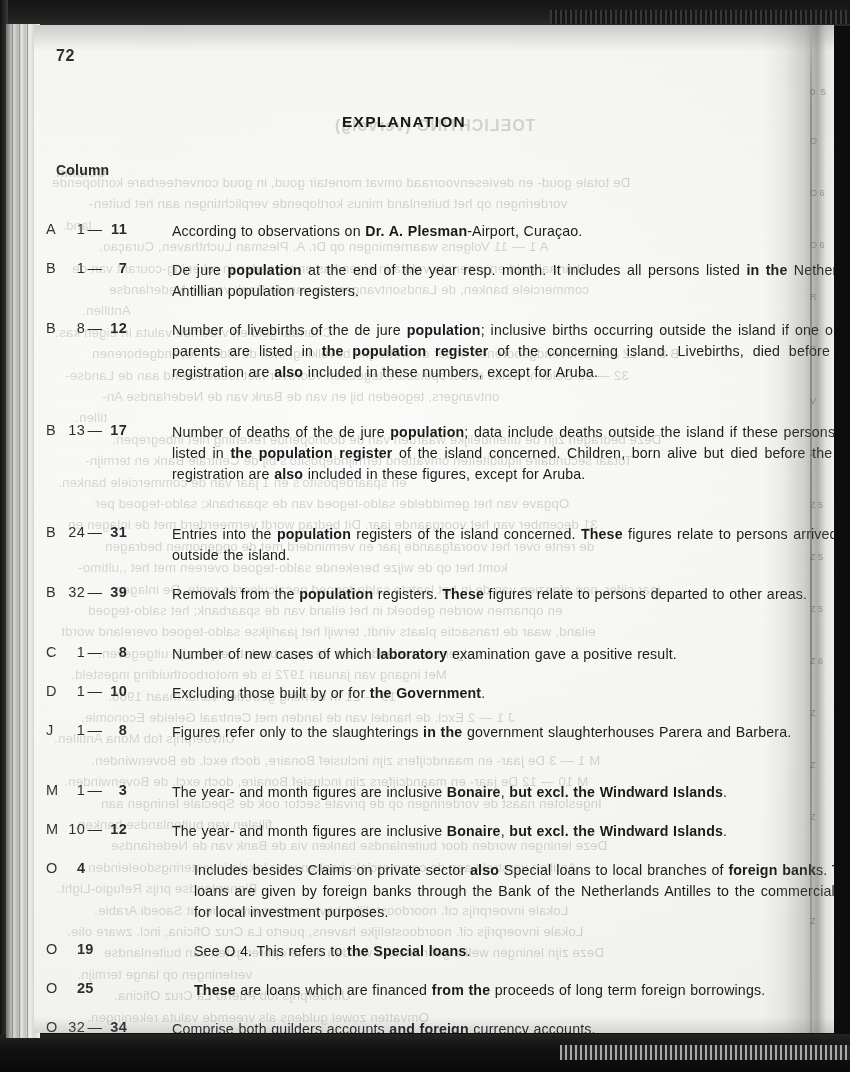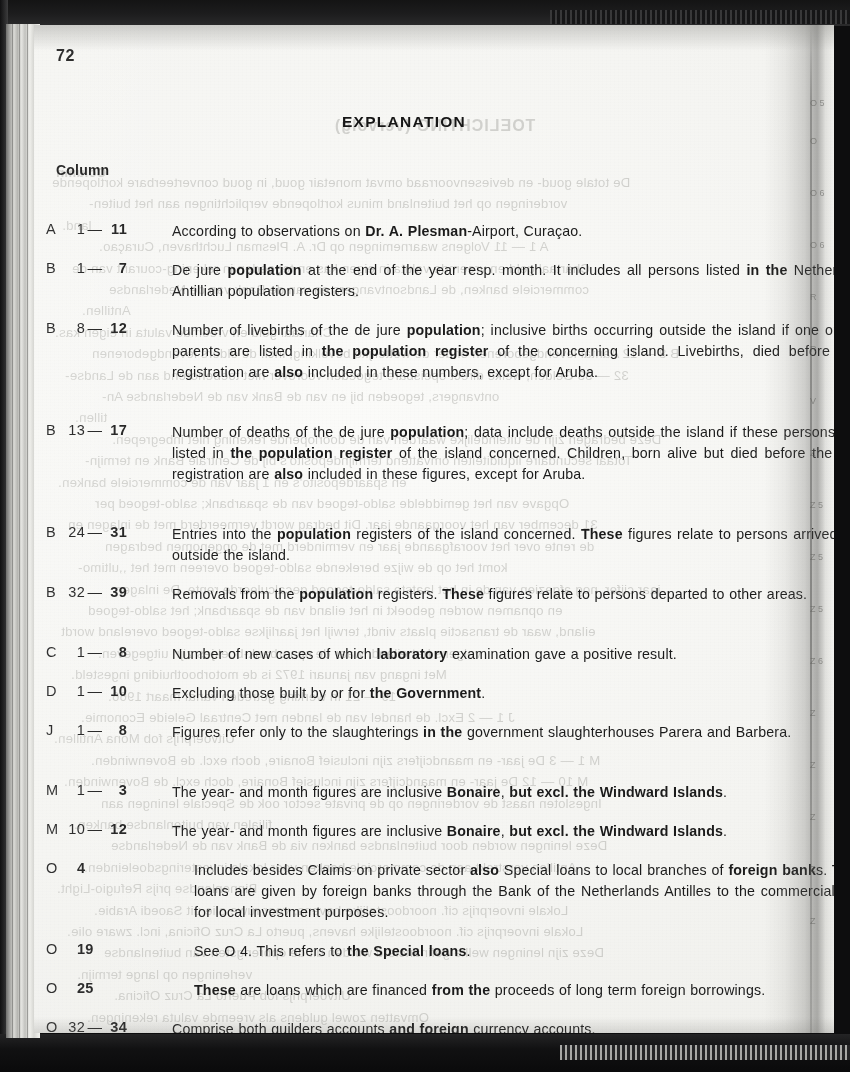--- a/index.html
+++ b/index.html
@@ -422,21 +422,21 @@
             <div class="body">Comprise both guilders accounts <b>and foreign</b> currency accounts.</div>
           </div>
           <div class="entry" style="top: 1033px;"></div>
         </div>
 
     </div>
 
     <div class="curl"></div>
     <div class="curl-fold"></div>
     <div class="facing-col" id="facing-host">
-        <div style="top: 14px; left: 0px;">O 5</div>
+        <div style="top: 4px; left: 0px; font-family: Liberation Mono, monospace;">O 5</div>
         <div style="top: 52px; left: 0px;">O</div>
         <div style="top: 104px; left: 0px;">O 6</div>
         <div style="top: 156px; left: 0px;">O 6</div>
         <div style="top: 208px; left: 0px;">R</div>
         <div style="top: 260px; left: 0px;">R</div>
         <div style="top: 312px; left: 0px;">V</div>
         <div style="top: 364px; left: 0px;">Z</div>
         <div style="top: 416px; left: 0px;">Z 5</div>
         <div style="top: 468px; left: 0px;">Z 5</div>
         <div style="top: 520px; left: 0px;">Z 5</div>

